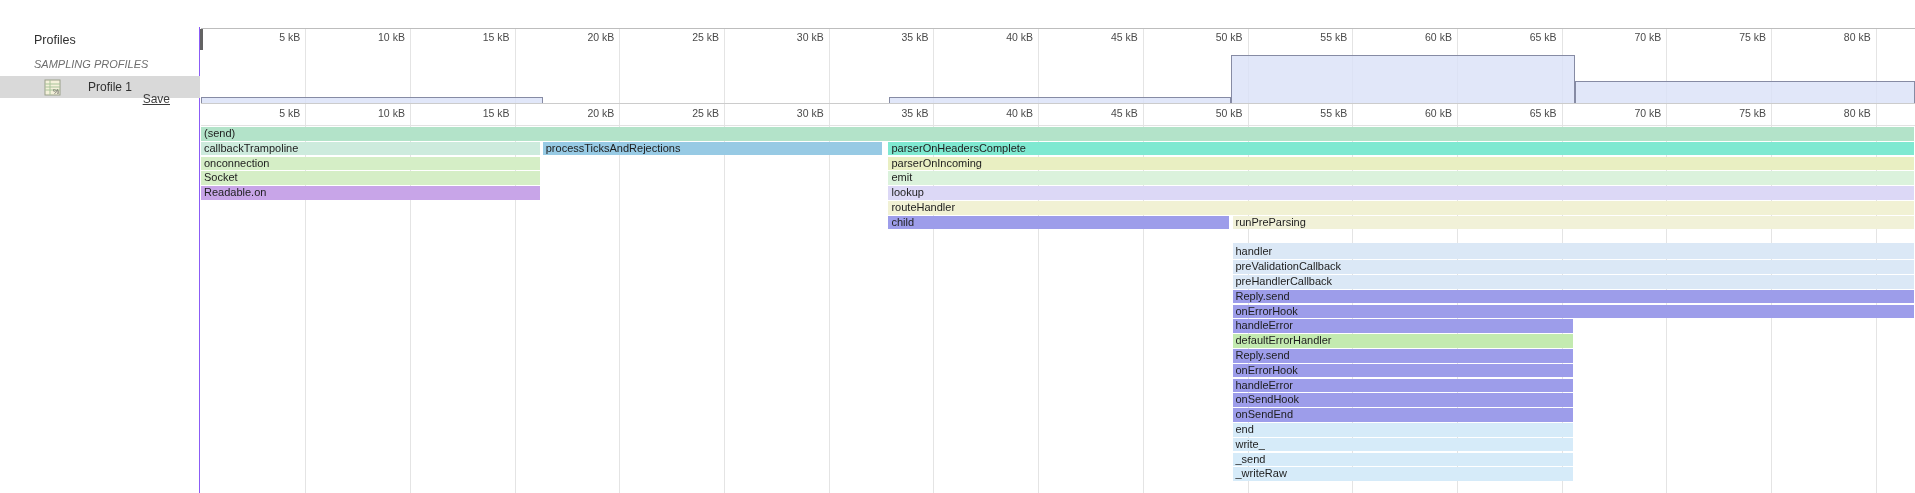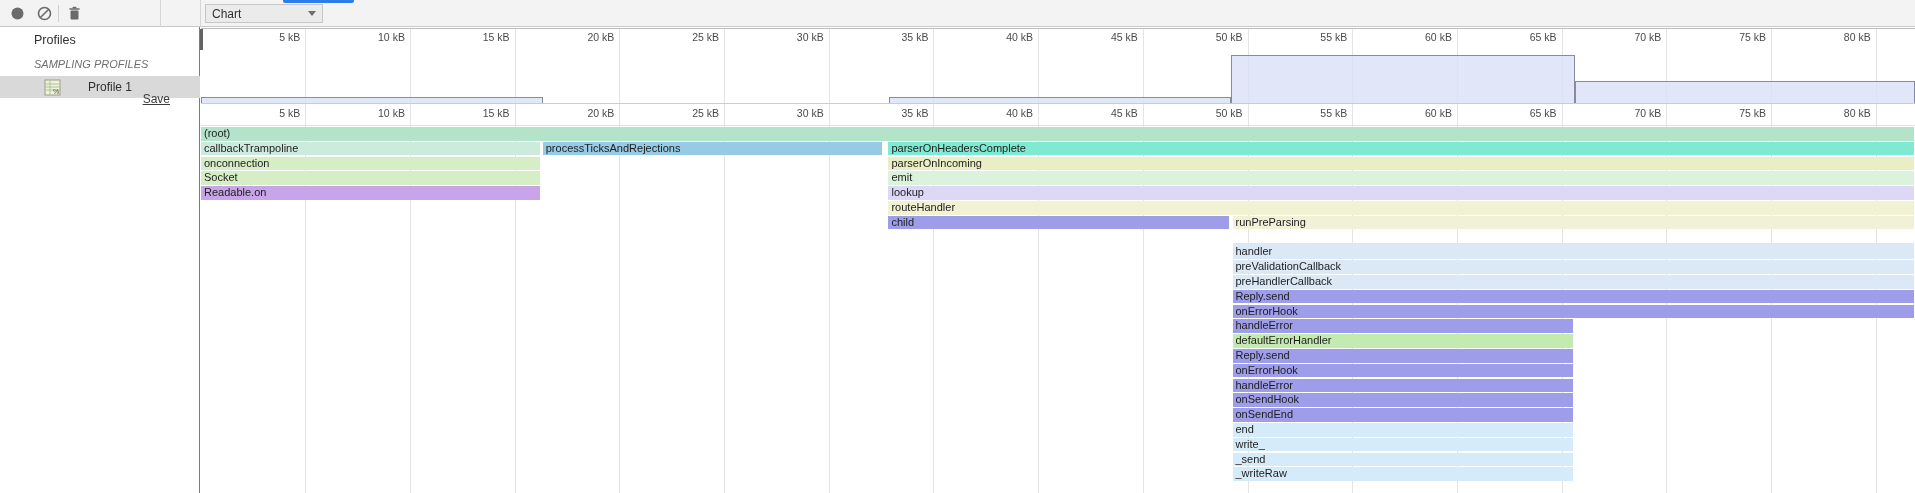--- a/index.html
+++ b/index.html
@@ -37,42 +37,20 @@
   .flame-bar{
     position:absolute;height:13.5px;box-sizing:border-box;font-size:11px;line-height:13px;
     color:#1d1d1d;padding-left:3px;overflow:hidden;white-space:nowrap;cursor:pointer;
   }
 </style>
 </head>
 <body>
 
 <div id="app">
 
-  <div class="toolbar">
-    <svg class="tb-icon" style="left:9px" viewBox="0 0 17 17">
-      <circle cx="8.5" cy="8.5" r="6" fill="#6b6b6b"></circle>
-    </svg>
-    <svg class="tb-icon" style="left:36px" viewBox="0 0 17 17">
-      <circle cx="8.5" cy="8.5" r="6" fill="none" stroke="#6b6b6b" stroke-width="1.6"></circle>
-      <line x1="4.2" y1="12.8" x2="12.8" y2="4.2" stroke="#6b6b6b" stroke-width="1.6"></line>
-    </svg>
-    <div class="tb-sep" style="left:58px"></div>
-    <svg class="tb-icon" style="left:66px" viewBox="0 0 17 17">
-      <rect x="4.5" y="5.5" width="8" height="9" rx="1" fill="#6b6b6b"></rect>
-      <rect x="3.2" y="3.2" width="10.6" height="1.6" rx="0.8" fill="#6b6b6b"></rect>
-      <rect x="6.5" y="1.8" width="4" height="1.6" rx="0.8" fill="#6b6b6b"></rect>
-    </svg>
-    <div class="pane-sep" style="left:160px"></div>
-    <div class="pane-sep" style="left:200px"></div>
-    <div class="chart-select">
-      <span>Chart</span>
-      <span class="caret"></span>
-    </div>
-    <div class="top-indicator" id="topIndicator" style="left: 283px; width: 71px; background: rgb(43, 125, 233);"></div>
-  </div>
 
   <div class="sidebar">
     <div class="sb-title">Profiles</div>
     <div class="sb-section">SAMPLING PROFILES</div>
     <div class="sb-row">
       <svg class="p-icon" viewBox="0 0 17 17">
         <rect x="1" y="1" width="15" height="15" fill="#f4f1da" stroke="#9aa08a" stroke-width="1"></rect>
         <line x1="1" y1="5" x2="16" y2="5" stroke="#a9c49a" stroke-width="1"></line>
         <line x1="1" y1="8" x2="16" y2="8" stroke="#a9c49a" stroke-width="1"></line>
         <line x1="1" y1="11" x2="16" y2="11" stroke="#a9c49a" stroke-width="1"></line>
@@ -142,21 +120,21 @@
       <div class="tick-label" style="left: 1162.5px; top: 107px;">50 kB</div>
       <div class="tick-label" style="left: 1267.2px; top: 107px;">55 kB</div>
       <div class="tick-label" style="left: 1371.9px; top: 107px;">60 kB</div>
       <div class="tick-label" style="left: 1476.6px; top: 107px;">65 kB</div>
       <div class="tick-label" style="left: 1581.3px; top: 107px;">70 kB</div>
       <div class="tick-label" style="left: 1686px; top: 107px;">75 kB</div>
       <div class="tick-label" style="left: 1790.7px; top: 107px;">80 kB</div>
     </div>
   <div class="hline" style="top:125px;background:#e2e2e2"></div>
   <div id="flameLayer">
-      <div class="flame-bar" style="left: 201px; width: 1713px; top: 127px; height: 13.5px; background: rgb(179, 227, 201);">(root)</div>
+      <div class="flame-bar" style="left: 201px; width: 1713px; top: 127px; height: 13.5px; background: rgb(179, 227, 201);">(send)</div>
       <div class="flame-bar" style="left: 201px; width: 339.194px; top: 141.8px; height: 13.5px; background: rgb(205, 235, 221);">callbackTrampoline</div>
       <div class="flame-bar" style="left: 542.741px; width: 339.403px; top: 141.8px; height: 13.5px; background: rgb(151, 202, 228);">processTicksAndRejections</div>
       <div class="flame-bar" style="left: 888.46px; width: 1025.54px; top: 141.8px; height: 13.5px; background: rgb(127, 233, 209);">parserOnHeadersComplete</div>
       <div class="flame-bar" style="left: 201px; width: 339.194px; top: 156.6px; height: 13.5px; background: rgb(213, 238, 198);">onconnection</div>
       <div class="flame-bar" style="left: 888.46px; width: 1025.54px; top: 156.6px; height: 13.5px; background: rgb(233, 239, 194);">parserOnIncoming</div>
       <div class="flame-bar" style="left: 201px; width: 339.194px; top: 171.4px; height: 13.5px; background: rgb(213, 238, 198);">Socket</div>
       <div class="flame-bar" style="left: 888.46px; width: 1025.54px; top: 171.4px; height: 13.5px; background: rgb(219, 242, 220);">emit</div>
       <div class="flame-bar" style="left: 201px; width: 339.194px; top: 186.2px; height: 13.5px; background: rgb(200, 165, 232);">Readable.on</div>
       <div class="flame-bar" style="left: 888.46px; width: 1025.54px; top: 186.2px; height: 13.5px; background: rgb(220, 216, 246);">lookup</div>
       <div class="flame-bar" style="left: 888.46px; width: 1025.54px; top: 201px; height: 13.5px; background: rgb(241, 241, 212);">routeHandler</div>

